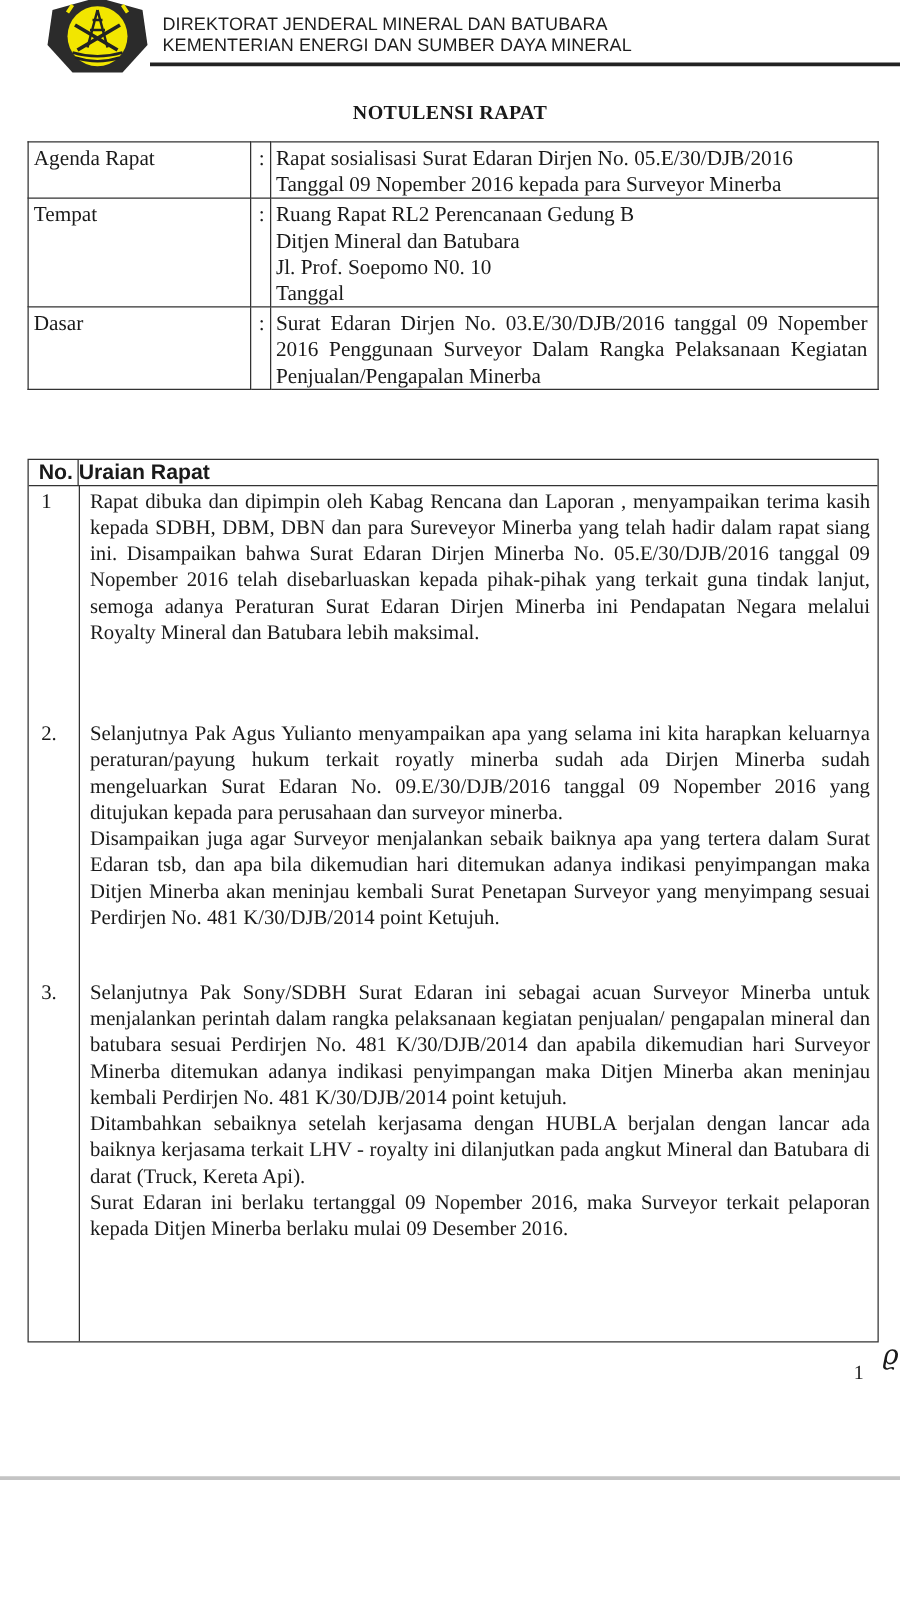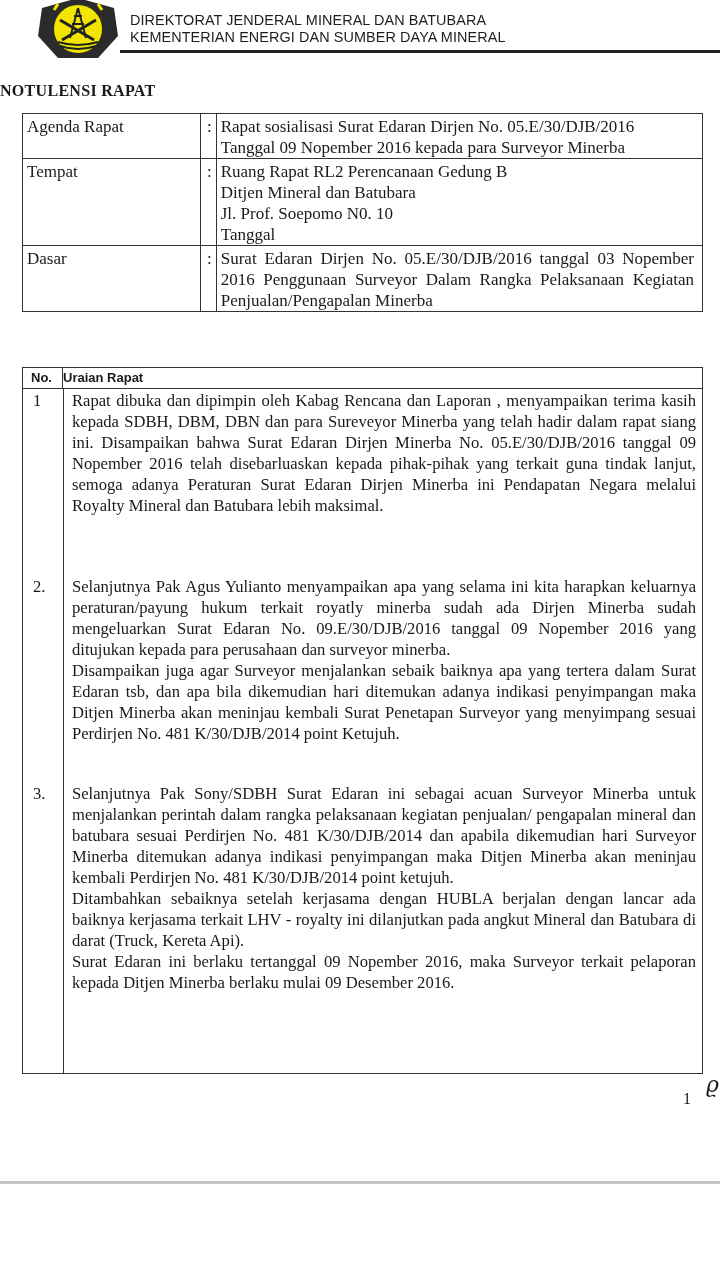--- a/index.html
+++ b/index.html
@@ -3,33 +3,33 @@
 <meta charset="utf-8">
 <style>
   html, body { margin:0; padding:0; background:#ffffff; }
   body { width:720px; height:1280px; position:relative; overflow:hidden; font-family:"Liberation Serif", serif; color:#1a1a1a; }
 
   
   .logo { position:absolute; left:36px; top:-4px; width:84px; height:66px; }
   .org { position:absolute; left:130px; top:12px; font-family:"Liberation Sans", sans-serif; font-weight:normal; font-size:14.4px; line-height:17px; letter-spacing:0.1px; color:#1d1d1d; }
   .rule { position:absolute; left:120px; top:50px; width:600px; height:3px; background:#222; }
 
-  .title { position:absolute; left:0; width:720px; top:82px; text-align:left; font-family:"Liberation Serif", serif; font-weight:bold; font-size:16px; letter-spacing:0.3px; }
+  .title { position:absolute; left:0; width:720px; top:82px; text-align:center; font-family:"Liberation Serif", serif; font-weight:bold; font-size:16px; letter-spacing:0.3px; }
 
   
   .info { position:absolute; left:22px; top:113px; width:681px; border-collapse:collapse; font-size:17px; line-height:21px; }
   .info td { border:1px solid #333; vertical-align:top; padding:2px 8px 0 4px; }
   .info td.lbl { width:165px; }
   .info td.col { width:3px; padding:2px 4px 0 6px; border-left:1px solid #333; border-right:1px solid #333; }
   .info td.val { }
   .just { text-align:justify; text-align-last:left; }
 
   
   .minutes { position:absolute; left:22px; top:367px; width:681px; height:707px; border:1px solid #333; box-sizing:border-box; }
-  .m-head { display:flex; height:20px; border-bottom:1px solid #333; font-family:"Liberation Sans", sans-serif; font-weight:bold; font-size:13px; line-height:20px; }
+  .m-head { display:flex; height:20px; border-bottom:1px solid #333; font-family:"Liberation Sans", sans-serif; font-weight:bold; font-size:17px; line-height:20px; }
   .m-head .no { width:40px; border-right:1px solid #333; padding-left:8px; box-sizing:border-box; }
   .m-head .ur { flex:1; }
   .m-body { position:absolute; top:20px; left:0; right:0; bottom:0; }
   .m-vline { position:absolute; left:40px; top:0; bottom:0; width:1px; background:#333; }
   .item { position:absolute; left:0; right:0; font-size:16.6px; line-height:21px; }
   .item .num { position:absolute; left:10px; top:0; }
   .item .txt { position:absolute; left:49px; right:6px; top:0; text-align:justify; }
   .item .txt p { margin:0; }
 
   .page-no { position:absolute; left:683px; top:1090px; font-size:16px; }
@@ -74,21 +74,21 @@
     <td class="val">
       <div>Ruang Rapat RL2 Perencanaan Gedung B</div>
       <div>Ditjen Mineral dan Batubara</div>
       <div>Jl. Prof. Soepomo N0. 10</div>
       <div>Tanggal</div>
     </td>
   </tr>
   <tr>
     <td class="lbl">Dasar</td>
     <td class="col">:</td>
-    <td class="val just">Surat Edaran Dirjen No. 05.E/30/DJB/2016 tanggal 03 Nopember 2016 Penggunaan Surveyor Dalam Rangka Pelaksanaan Kegiatan Penjualan/Pengapalan Minerba</td>
+    <td class="val just">Surat Edaran Dirjen No. 03.E/30/DJB/2016 tanggal 09 Nopember 2016 Penggunaan Surveyor Dalam Rangka Pelaksanaan Kegiatan Penjualan/Pengapalan Minerba</td>
   </tr>
 </tbody>
   </table>
 
 <div class="minutes">
   <div class="m-head">
     <div class="no">No.</div>
     <div class="ur">Uraian Rapat</div>
   </div>
   <div class="m-body">

